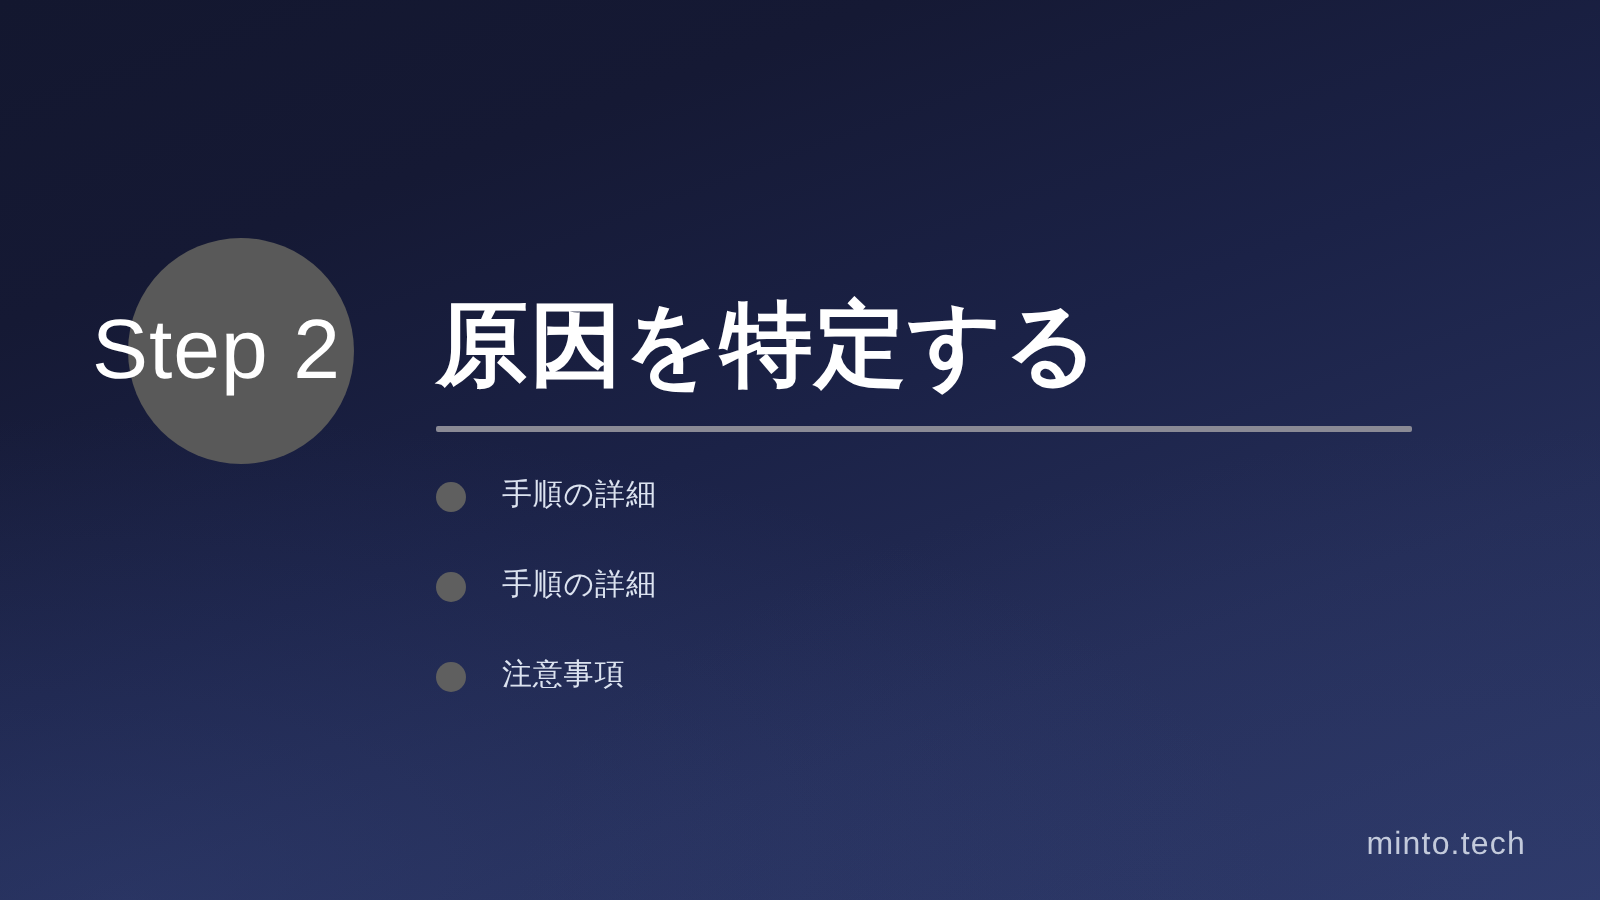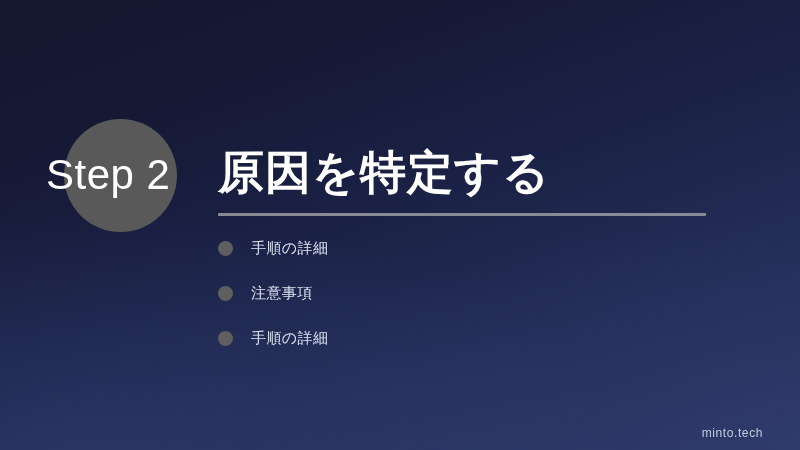--- a/index.html
+++ b/index.html
@@ -125,22 +125,22 @@
     font-weight: 400;
     color: #dce3f0;
     letter-spacing: 0.4px;
     white-space: nowrap;
   }
 
   
   .footer-brand {
     position: absolute;
     right: 37px;
-    top: 423px;
-    font-size: 12px;
+    top: 413px;
+    font-size: 16px;
     line-height: 20px;
     color: #c3cadb;
     letter-spacing: 0.6px;
     white-space: nowrap;
   }
 </style>
 </head>
 <body>
 
 <div class="slide">
@@ -154,24 +154,24 @@
 
     <div class="divider"></div>
 
     <ul class="bullet-list">
       <li class="bullet-item">
         <span class="bullet-dot"></span>
         <span class="bullet-text">手順の詳細</span>
       </li>
       <li class="bullet-item">
         <span class="bullet-dot"></span>
-        <span class="bullet-text">注意事項</span>
+        <span class="bullet-text">手順の詳細</span>
       </li>
       <li class="bullet-item">
         <span class="bullet-dot"></span>
-        <span class="bullet-text">手順の詳細</span>
+        <span class="bullet-text">注意事項</span>
       </li>
     </ul>
 
     <div class="footer-brand">minto.tech</div>
 
   </div>
 </div>
 
 </body></html>

